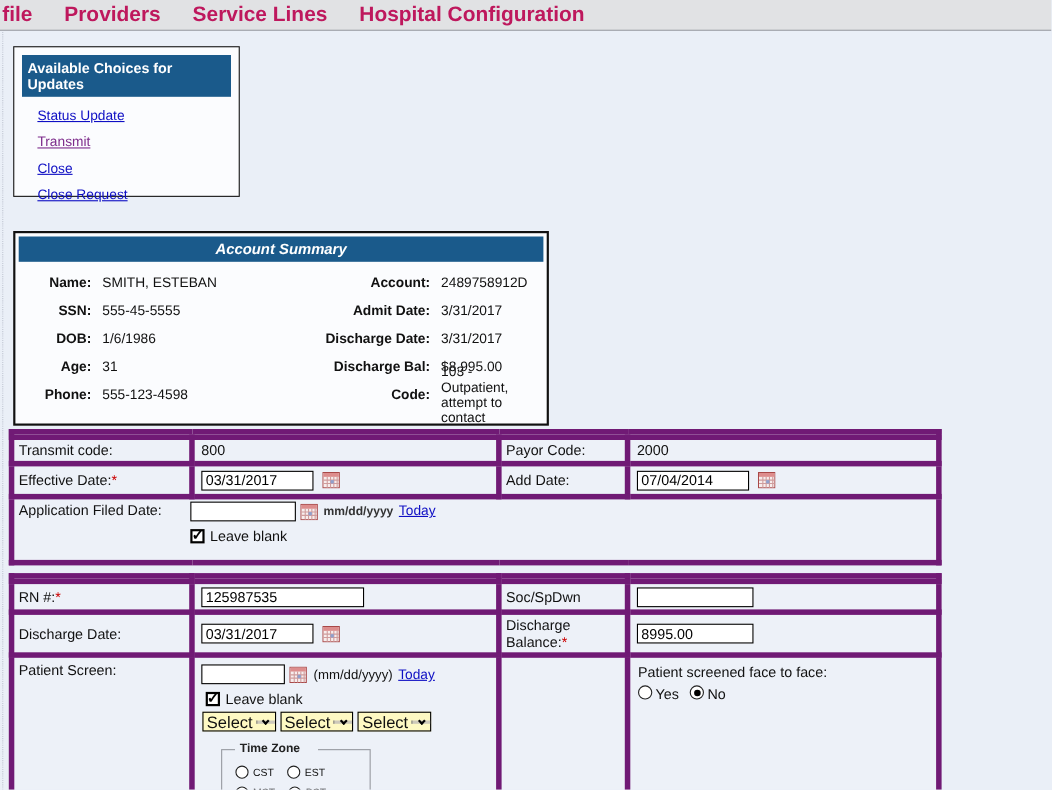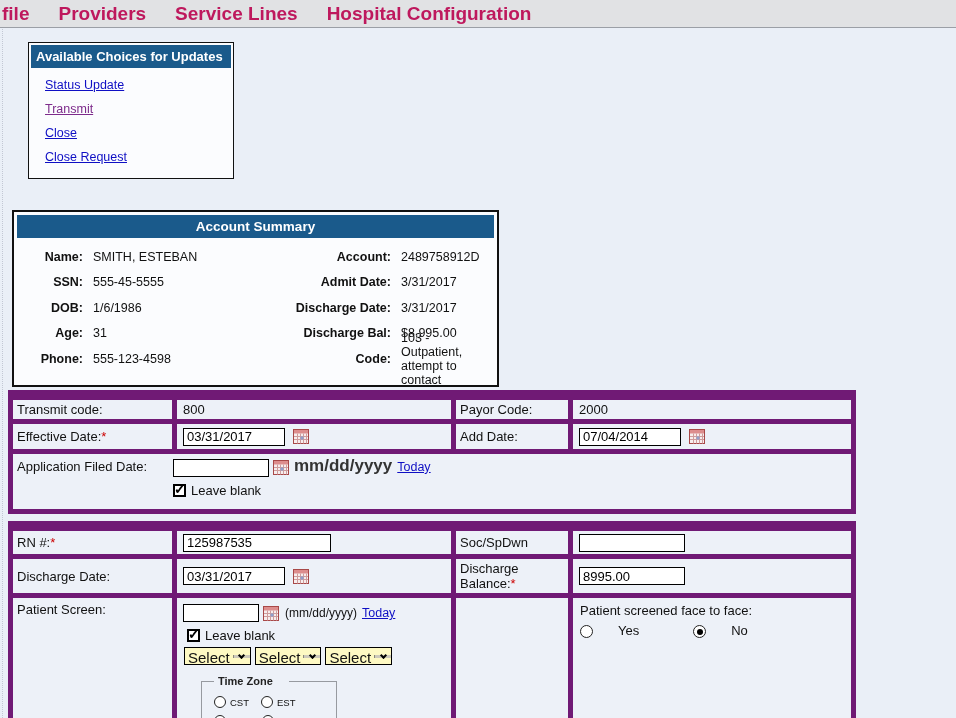--- a/index.html
+++ b/index.html
@@ -8,29 +8,29 @@
   #page { position:relative; width:956px; height:718px; overflow:hidden; background:#EAEFF7; }
   #page::after { content:""; position:absolute; left:2px; top:29px; bottom:0; border-left:1px dotted #c3c8d4; }
 
   
   .nav { position:absolute; left:0; top:0; width:956px; height:28px; background:#E1E2E4;
          border-bottom:1px solid #9b9fa6; display:flex; align-items:center; padding-left:2px; }
   .nav-item { color:#be185d; font-weight:700; font-size:19px; text-decoration:none; margin-right:29px; cursor:pointer; }
 
   
   .panel-header { background:#1A5A8B; color:#fff; font-weight:700; font-size:13px; padding:4px 5px; }
-  .choices-box { position:absolute; left:28px; top:42px; width:206px; height:137px;
-                 background:#FBFCFE; border:1px solid #111; padding:2px; }
+  .choices-box { position:absolute; left:12px; top:42px; width:206px; height:137px;
+                 background:#FBFCFE; border:1px solid #111; padding:7px; }
   .choice-link { display:block; margin:10px 0 0 14px; font-size:12.5px; color:#0F0FC4;
                  text-decoration:underline; cursor:pointer; width:max-content; }
   .choice-link.visited { color:#7D2B8B; }
 
   .summary-box { position:absolute; left:12px; top:210px; width:487px; background:#FBFCFE;
                  border:2px solid #111; padding:3px; }
-  .summary-box .panel-header { text-align:center; font-size:13.5px; }
+  .summary-box .panel-header { text-align:center; font-size:13.5px;font-style:italic; }
   .summary-grid { display:grid; grid-template-columns:62px 178px 110px 1fr; column-gap:10px;
                   padding:6px 4px 10px 4px; font-size:12.5px; }
   .summary-grid > div { height:25.5px; display:flex; align-items:center; }
   .sl { justify-content:flex-end; font-weight:700; text-align:right; }
 
   
   .form-table { position:absolute; left:8px; border-collapse:collapse; table-layout:fixed;
                 width:843px; border:2px solid #000; }
   .form-table td { border:5px solid #701a75; background:#EDF1F8; font-size:13px; padding:2px 4px; }
   .t1 { top:390px; } .t2 { top:521px; }
@@ -38,21 +38,21 @@
   .lbl { padding-left:6px; }
   .req { color:#C00; }
   td.vcell { padding-left:6px; }
   td.top { vertical-align:top; padding-top:4px; }
 
   .tb { border:1px solid #000; height:18px; background:#fff; padding:0 3px;
         font-family:"Liberation Sans", sans-serif; font-size:13px; vertical-align:middle; }
   .w102{width:102px;} .w96{width:96px;} .w148{width:148px;} .w106{width:106px;} .w76{width:76px;}
   .cal { vertical-align:middle; margin-left:4px; cursor:pointer; }
   .today { color:#0F0FC4; text-decoration:underline; font-size:12.5px; margin-left:5px; cursor:pointer; }
-  .fmt1 { font-size:17px; font-weight:700; color:#333; margin-left:5px;margin-top:16px; }
+  .fmt1 { font-size:11px; font-weight:700; color:#333; margin-left:5px;margin-top:16px; }
   .fmt2 { font-size:12px; color:#111; margin-left:6px;text-align:center; }
 
   .afd-cell { padding:6px 4px 4px 10px; height:60px; vertical-align:top; }
   .afd-label { display:inline-block; width:156px; font-size:13px; }
   .afd-line2 { margin-top:6px; margin-left:156px; display:flex; align-items:center; gap:5px; font-size:13px; }
 
   .checkbox { display:inline-block; width:13px; height:13px; border:2px solid #000;
               background:#fff; position:relative; cursor:pointer; flex:none; }
   .checkbox.checked::after { content:"\2713"; position:absolute; left:-1px; top:-5px;
               font-size:14px; font-weight:700; color:#000; }
@@ -76,21 +76,21 @@
           transform:rotate(45deg); margin-top:-2px; }
 
   .tz-fieldset { margin:10px 0 0 18px; width:136px; border:1px solid #979aa0; padding:2px 0 14px 12px;
                  background:transparent; }
   .tz-fieldset legend { font-size:11px; font-weight:700; color:#222; padding:0 16px 0 4px; }
   .tz-row { display:flex; align-items:center; margin-top:7px; }
   .tz-opt { display:flex; align-items:center; gap:4px; margin-right:12px; }
   .tz-opt span.tz-lab { font-size:9.5px; color:#111; }
 
   .ftf-label { font-size:13px; margin:1px 0 5px 1px; }
-  .ftf-radios { display:flex; align-items:flex-end; font-size:13px; margin-left:1px;gap:22px; }
+  .ftf-radios { display:flex; align-items:flex-start; font-size:13px; margin-left:1px; }
   .ftf-radios .olab { margin:0 0 0 3px; }
   .ftf-gap { width:10px; }
 </style>
 </head>
 <body>
 
 <div id="page">
 
   <div class="nav">
     <a class="nav-item">file</a>

